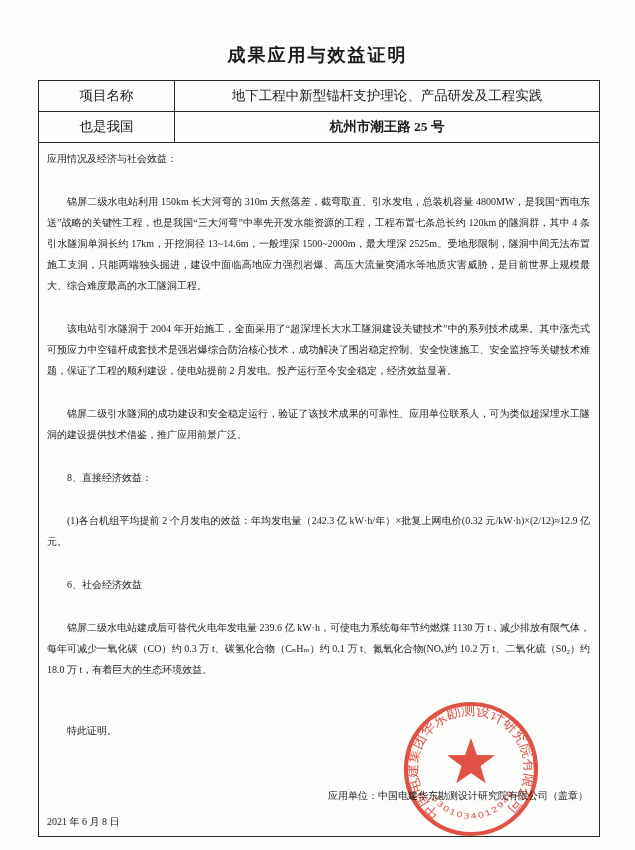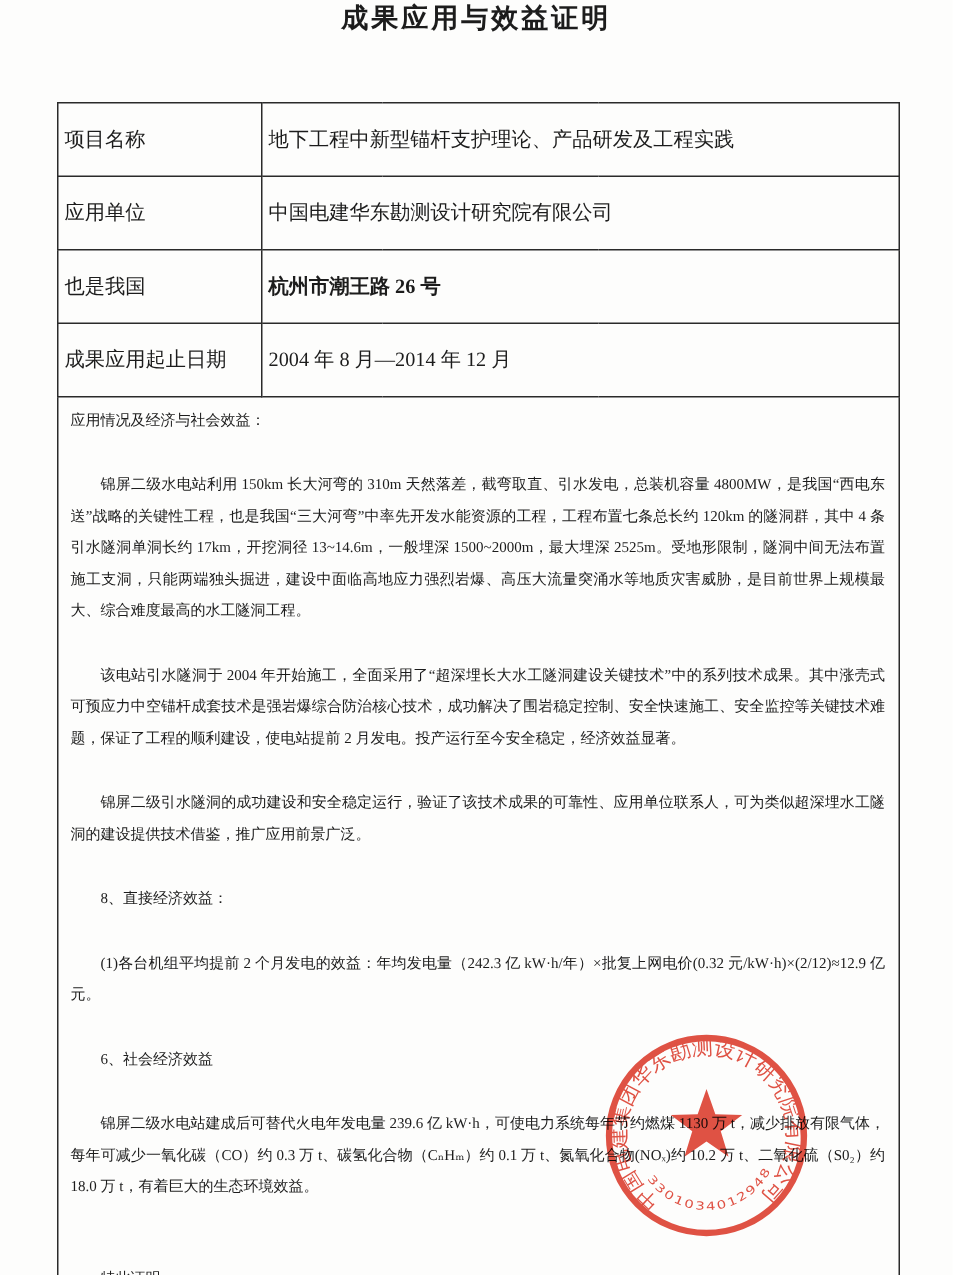--- a/index.html
+++ b/index.html
@@ -13,41 +13,42 @@
   body {
     width: 635px; height: 850px;
     background: var(--paper);
     font-family: "Liberation Serif", "DejaVu Serif", serif;
     color: var(--ink);
     overflow: hidden;
   }
   .page { position: relative; width: 635px; height: 850px; }
 
   .doc-title {
-    margin: 0;
+    margin: 12px;
+    padding-top: 31px;
     text-align: center;
     font-size: 18px;
     font-weight: bold;
     letter-spacing: 2px;
   }
 
   table.info-table {
     position: absolute;
     left: 38px; top: 68px;
     width: 561px;
     border-collapse: collapse;
     table-layout: fixed;
   }
   .info-table td {
     border: 1.6px solid var(--tableBorder);
     font-size: 13.5px;
-    text-align: left;
+    text-align: center;
     vertical-align: middle;
     padding: 2px 4px;
-    height: 49px;
+    height: 31px;
   }
   .info-table td.bold-val { font-weight: bold; }
   .info-table td.content-cell {
     height: 558px;
     vertical-align: top;
     text-align: left;
     padding: 5px 9px 4px 8px;
   }
 
   .content p {
@@ -96,30 +97,22 @@
         <col style="width:80px">
         <col style="width:144px">
         <col style="width:201px">
     </colgroup>
     <tbody>
         <tr>
       <td>项目名称</td>
       <td colspan="3">地下工程中新型锚杆支护理论、产品研发及工程实践</td>
     </tr>
     <tr>
-      <td>应用单位</td>
-      <td colspan="3">中国电建华东勘测设计研究院有限公司</td>
-    </tr>
-    <tr>
       <td>也是我国</td>
-      <td colspan="3" class="bold-val">杭州市潮王路 26 号</td>
-    </tr>
-    <tr>
-      <td>成果应用起止日期</td>
-      <td colspan="3">2004 年 8 月—2014 年 12 月</td>
+      <td colspan="3" class="bold-val">杭州市潮王路 25 号</td>
     </tr>
     <tr>
       <td colspan="4" class="content-cell">
         <div class="content">
           <p class="heading">应用情况及经济与社会效益：</p>
           <p class="para">锦屏二级水电站利用 150km 长大河弯的 310m 天然落差，截弯取直、引水发电，总装机容量 4800MW，是我国“西电东送”战略的关键性工程，也是我国“三大河弯”中率先开发水能资源的工程，工程布置七条总长约 120km 的隧洞群，其中 4 条引水隧洞单洞长约 17km，开挖洞径 13~14.6m，一般埋深 1500~2000m，最大埋深 2525m。受地形限制，隧洞中间无法布置施工支洞，只能两端独头掘进，建设中面临高地应力强烈岩爆、高压大流量突涌水等地质灾害威胁，是目前世界上规模最大、综合难度最高的水工隧洞工程。</p>
           <p class="para">该电站引水隧洞于 2004 年开始施工，全面采用了“超深埋长大水工隧洞建设关键技术”中的系列技术成果。其中涨壳式可预应力中空锚杆成套技术是强岩爆综合防治核心技术，成功解决了围岩稳定控制、安全快速施工、安全监控等关键技术难题，保证了工程的顺利建设，使电站提前 2 月发电。投产运行至今安全稳定，经济效益显著。</p>
           <p class="para">锦屏二级引水隧洞的成功建设和安全稳定运行，验证了该技术成果的可靠性、应用单位联系人，可为类似超深埋水工隧洞的建设提供技术借鉴，推广应用前景广泛。</p>
           <p class="para">8、直接经济效益：</p>
           <p class="para">(1)各台机组平均提前 2 个月发电的效益：年均发电量（242.3 亿 kW·h/年）×批复上网电价(0.32 元/kW·h)×(2/12)≈12.9 亿元。</p>

